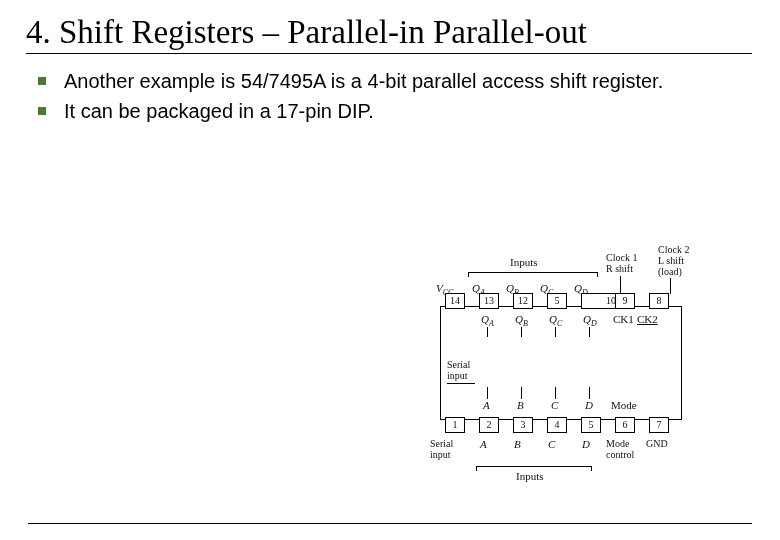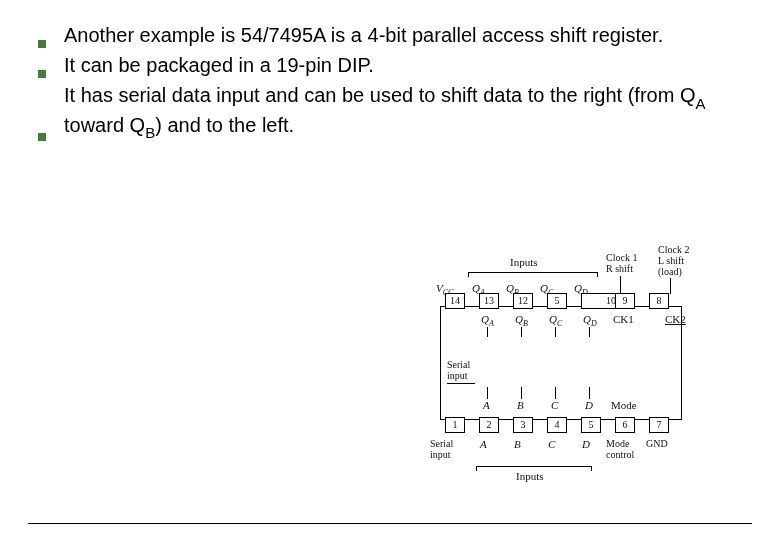--- a/index.html
+++ b/index.html
@@ -27,21 +27,21 @@
     padding-bottom: 2px;
     margin-bottom: 14px;
     margin-left: -2px;
   }
   .bullets {
     margin-top: 8px;
     padding-left: 10px;
   }
   .bullet {
     display: flex;
-    align-items: flex-end;
+    align-items: flex-start;
     margin-bottom: 4px;
     font-size: 20px;
     line-height: 1.3;
     color: #000;
   }
   .bullet .sq {
     width: 8px;
     height: 8px;
     background: #4a7a35;
     flex: 0 0 8px;
@@ -135,33 +135,30 @@
     bottom: 16px;
     width: 724px;
     height: 1.5px;
     background: #000;
   }
 </style>
 </head>
 <body>
 
 <div class="slide">
+  <div class="title">4. Shift Registers – Parallel-in Parallel-out</div>
 
   <div class="bullets">
     <div class="bullet">
       <div class="sq"></div>
       <div class="txt">Another example is 54/7495A is a 4-bit parallel access shift register.</div>
     </div>
     <div class="bullet">
       <div class="sq"></div>
-      <div class="txt">It can be packaged in a 19-pin DIP.</div>
-    </div>
-    <div class="bullet">
-      <div class="sq"></div>
-      <div class="txt">It has serial data input and can be used to shift data to the right (from Q<span class="sub">A</span> toward Q<span class="sub">B</span>) and to the left.</div>
+      <div class="txt">It can be packaged in a 17-pin DIP.</div>
     </div>
   </div>
 
   <div class="diagram">
 
     <div class="lbl" style="left:16px; top:44px;">V<span class="sm">CC</span></div>
     <div class="lbl" style="left:52px; top:44px;">Q<span class="sm">A</span></div>
     <div class="lbl" style="left:86px; top:44px;">Q<span class="sm">B</span></div>
     <div class="lbl" style="left:120px; top:44px;">Q<span class="sm">C</span></div>
     <div class="lbl" style="left:154px; top:44px;">Q<span class="sm">D</span></div>
@@ -182,21 +179,21 @@
       <div class="pin top" style="left:106px;">5</div>
       <div class="pin top" style="left:140px;padding-left:20px;">10</div>
       <div class="pin top" style="left:174px;">9</div>
       <div class="pin top" style="left:208px;">8</div>
 
       <div class="lbl" style="left:40px; top:6px;">Q<span class="sm">A</span></div>
       <div class="lbl" style="left:74px; top:6px;">Q<span class="sm">B</span></div>
       <div class="lbl" style="left:108px; top:6px;">Q<span class="sm">C</span></div>
       <div class="lbl" style="left:142px; top:6px;">Q<span class="sm">D</span></div>
       <div class="lbl" style="left:172px; top:6px; font-style:normal;">CK1</div>
-      <div class="lbl" style="left:224px; top:6px; font-style:normal;text-decoration:underline;">CK2</div>
+      <div class="lbl" style="left:196px; top:6px; font-style:normal;text-decoration:underline;">CK2</div>
 
       <div class="lbl" style="left:6px; top:52px; font-style:normal; font-size:10px; line-height:1.1;">Serial<br>input</div>
       <div class="hline" style="left:6px; top:76px; width:28px;"></div>
 
       <div class="lbl" style="left:42px; top:92px;">A</div>
       <div class="lbl" style="left:76px; top:92px;">B</div>
       <div class="lbl" style="left:110px; top:92px;">C</div>
       <div class="lbl" style="left:144px; top:92px;">D</div>
       <div class="lbl" style="left:170px; top:92px; font-style:normal;">Mode</div>
 

